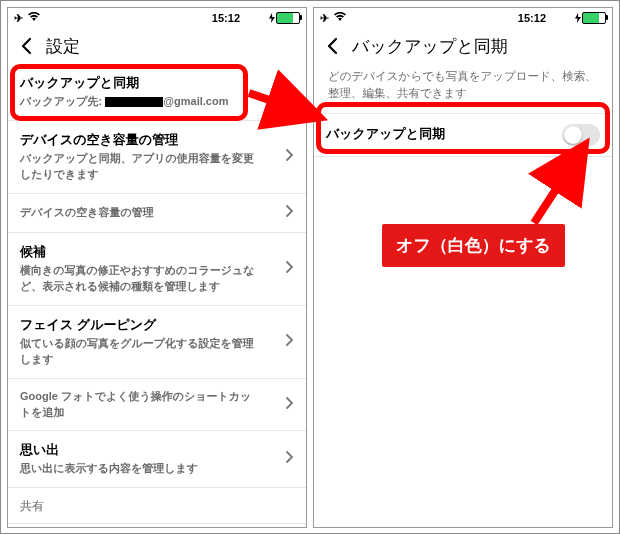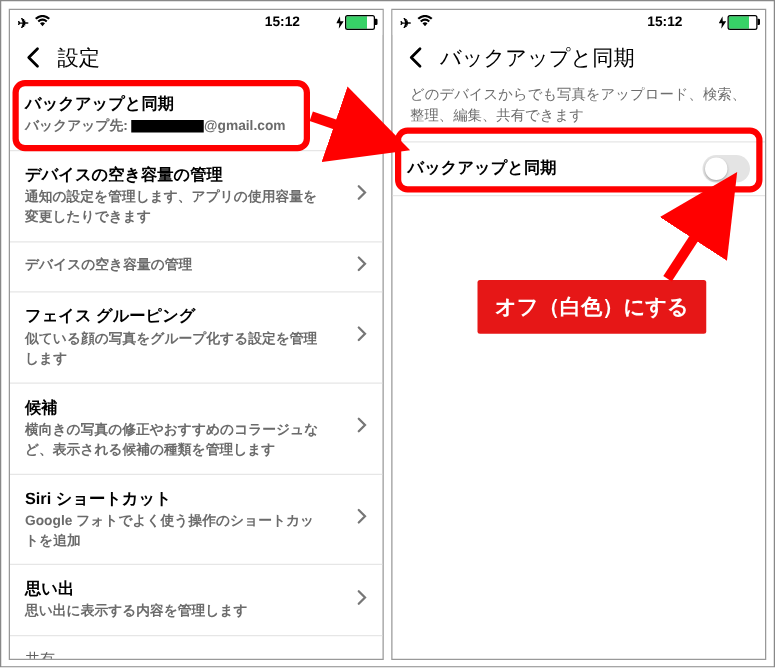--- a/index.html
+++ b/index.html
@@ -253,59 +253,58 @@
         </div>
       </div>
       <span class="chevron"><svg width="9" height="14" viewBox="0 0 9 14">
             <polyline points="2,2 7,7 2,12" stroke="#777" stroke-width="1.8" fill="none" stroke-linecap="round"></polyline>
           </svg></span>
     </div>
 
     <div class="row">
       <div class="text-block">
         <div class="row-title">デバイスの空き容量の管理</div>
-        <div class="row-sub">通知の設定を管理します、アプリの使用容量を変更したりできます</div>
+        <div class="row-sub">バックアップと同期、アプリの使用容量を変更したりできます</div>
       </div>
       <span class="chevron"><svg width="9" height="14" viewBox="0 0 9 14">
             <polyline points="2,2 7,7 2,12" stroke="#777" stroke-width="1.8" fill="none" stroke-linecap="round"></polyline>
           </svg></span>
     </div>
 
     <div class="row">
       <div class="text-block">
         <div class="row-sub">デバイスの空き容量の管理</div>
+      </div>
+      <span class="chevron"><svg width="9" height="14" viewBox="0 0 9 14">
+            <polyline points="2,2 7,7 2,12" stroke="#777" stroke-width="1.8" fill="none" stroke-linecap="round"></polyline>
+          </svg></span>
+    </div>
+
+    <div class="row">
+      <div class="text-block">
+        <div class="row-title">候補</div>
+        <div class="row-sub">横向きの写真の修正やおすすめのコラージュなど、表示される候補の種類を管理します</div>
       </div>
       <span class="chevron"><svg width="9" height="14" viewBox="0 0 9 14">
             <polyline points="2,2 7,7 2,12" stroke="#777" stroke-width="1.8" fill="none" stroke-linecap="round"></polyline>
           </svg></span>
     </div>
 
     <div class="row">
       <div class="text-block">
         <div class="row-title">フェイス グルーピング</div>
         <div class="row-sub">似ている顔の写真をグループ化する設定を管理します</div>
       </div>
       <span class="chevron"><svg width="9" height="14" viewBox="0 0 9 14">
             <polyline points="2,2 7,7 2,12" stroke="#777" stroke-width="1.8" fill="none" stroke-linecap="round"></polyline>
           </svg></span>
     </div>
 
     <div class="row">
       <div class="text-block">
-        <div class="row-title">候補</div>
-        <div class="row-sub">横向きの写真の修正やおすすめのコラージュなど、表示される候補の種類を管理します</div>
-      </div>
-      <span class="chevron"><svg width="9" height="14" viewBox="0 0 9 14">
-            <polyline points="2,2 7,7 2,12" stroke="#777" stroke-width="1.8" fill="none" stroke-linecap="round"></polyline>
-          </svg></span>
-    </div>
-
-    <div class="row">
-      <div class="text-block">
-        <div class="row-title">Siri ショートカット</div>
         <div class="row-sub">Google フォトでよく使う操作のショートカットを追加</div>
       </div>
       <span class="chevron"><svg width="9" height="14" viewBox="0 0 9 14">
             <polyline points="2,2 7,7 2,12" stroke="#777" stroke-width="1.8" fill="none" stroke-linecap="round"></polyline>
           </svg></span>
     </div>
 
     <div class="row">
       <div class="text-block">
         <div class="row-title">思い出</div>

